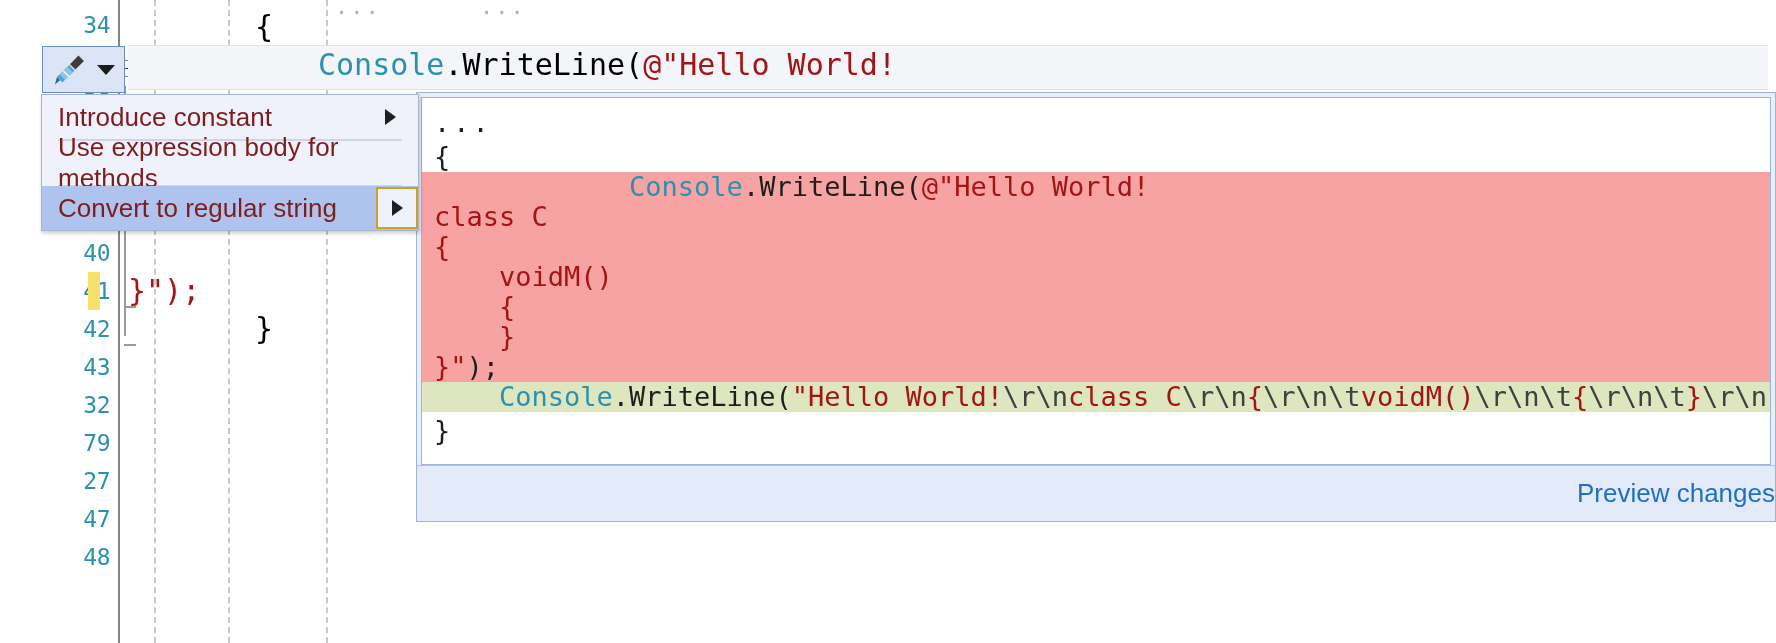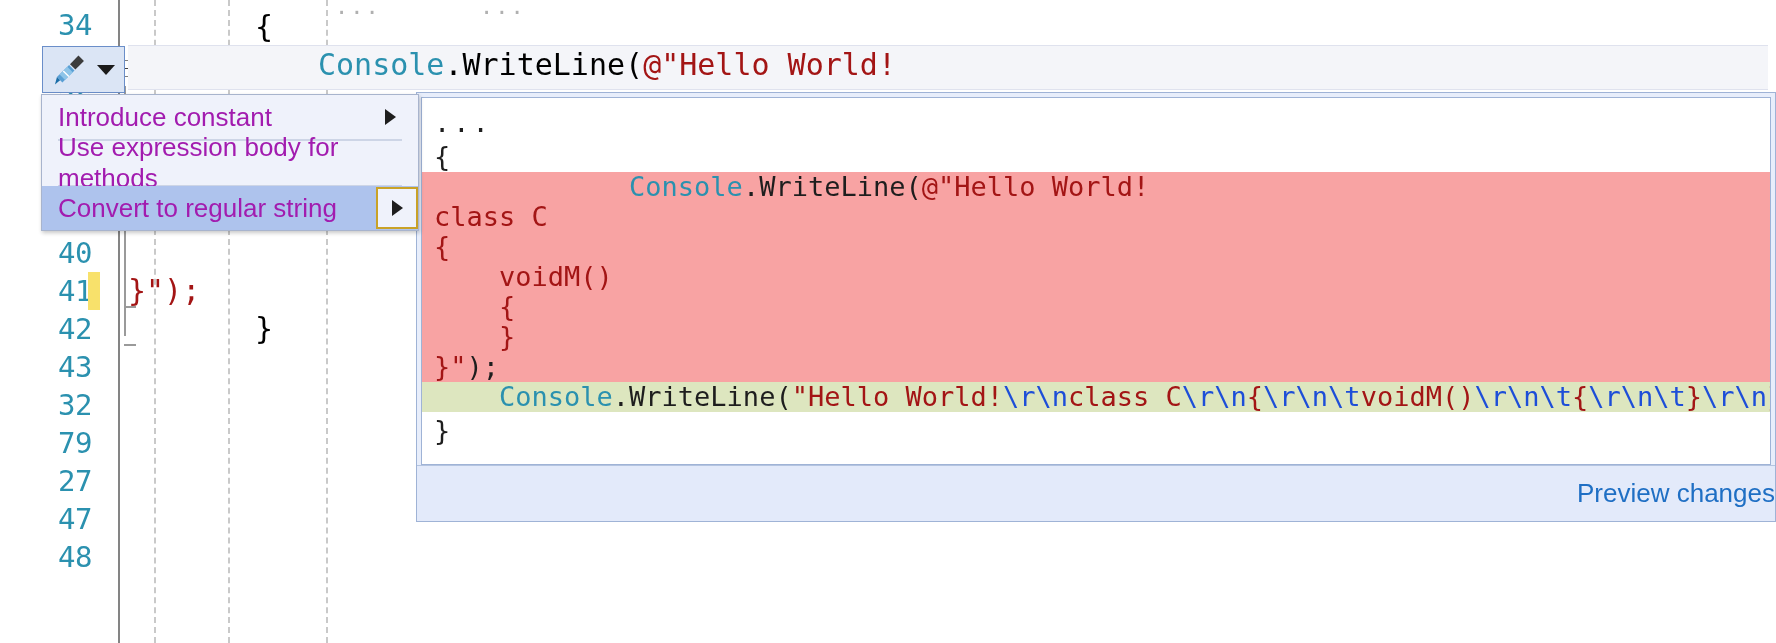--- a/index.html
+++ b/index.html
@@ -25,26 +25,26 @@
   .gutter {
     position: absolute;
     left: 0;
     top: 0;
     width: 118px;
     height: 643px;
     background: #ffffff;
   }
   .linenum {
     position: absolute;
-    left: 0;
+    left: 18px;
     width: 92px;
     text-align: right;
     color: #2b91af;
     font-family: "DejaVu Sans Mono", monospace;
-    font-size: 29px;
+    font-size: 23px;
     line-height: 38px;
     letter-spacing: -0.5px;
   }
 
   .gutter-rule {
     position: absolute;
     left: 118px;
     top: 0;
     width: 2px;
     height: 643px;
@@ -160,21 +160,21 @@
     box-sizing: border-box;
     z-index: 30;
   }
   .menu-item {
     position: relative;
     height: 44px;
     display: flex;
     align-items: center;
     padding-left: 16px;
     font-size: 26px;
-    color: #a21caf;
+    color: #7f1d1d;
     cursor: pointer;
     box-sizing: border-box;
   }
   .menu-item.selected {
     background: #aec3ed;
   }
   .menu-sep {
     height: 1px;
     background: #cdd5e6;
     margin: 0 16px;
@@ -241,21 +241,21 @@
     white-space: pre;
     color: #1e1e1e;
     padding-left: 12px;
     box-sizing: border-box;
   }
   .pv-line.removed { background: #f8a3a3; }
   .pv-line.added   { background: #dde6bf; }
   .pv-ellipsis { color: #1e1e1e; letter-spacing: 3px; }
   .t-type  { color: #2b91af; }
   .t-str   { color: #a31515; }
-  .t-esc   { color: #1d4ed8; }
+  .t-esc   { color: #404040; }
   .t-plain { color: #1e1e1e; }
 
   #preview-footer {
     height: 56px;
     min-height: 56px;
     background: #e3eafa;
     border-top: 1px solid #b4c4e0;
     display: flex;
     align-items: center;
     padding-left: 14px;

